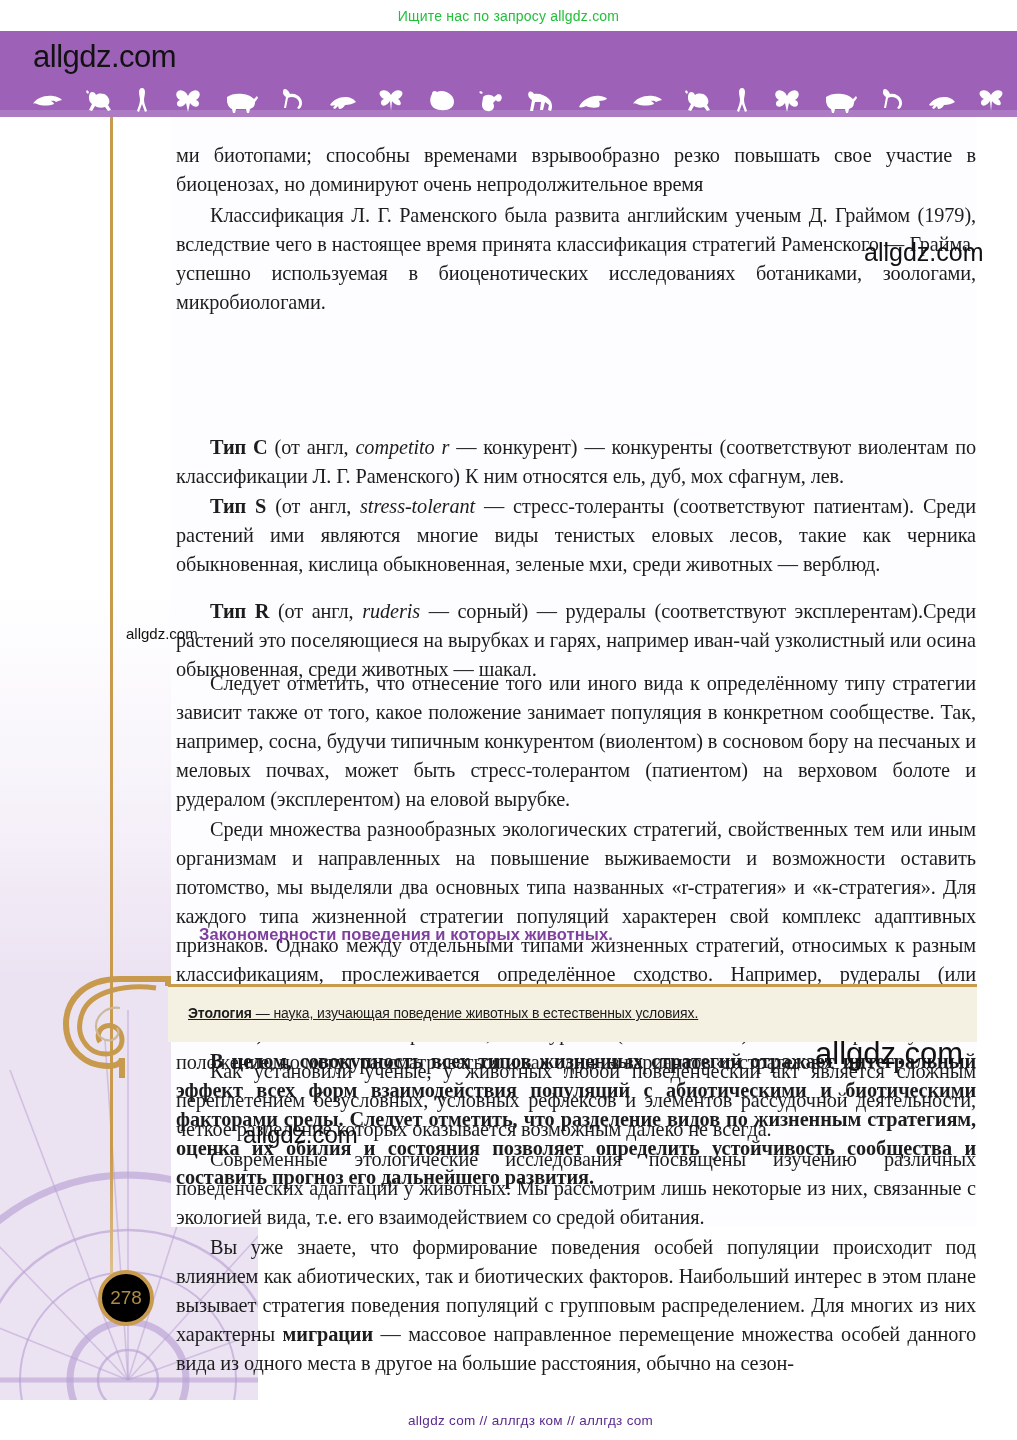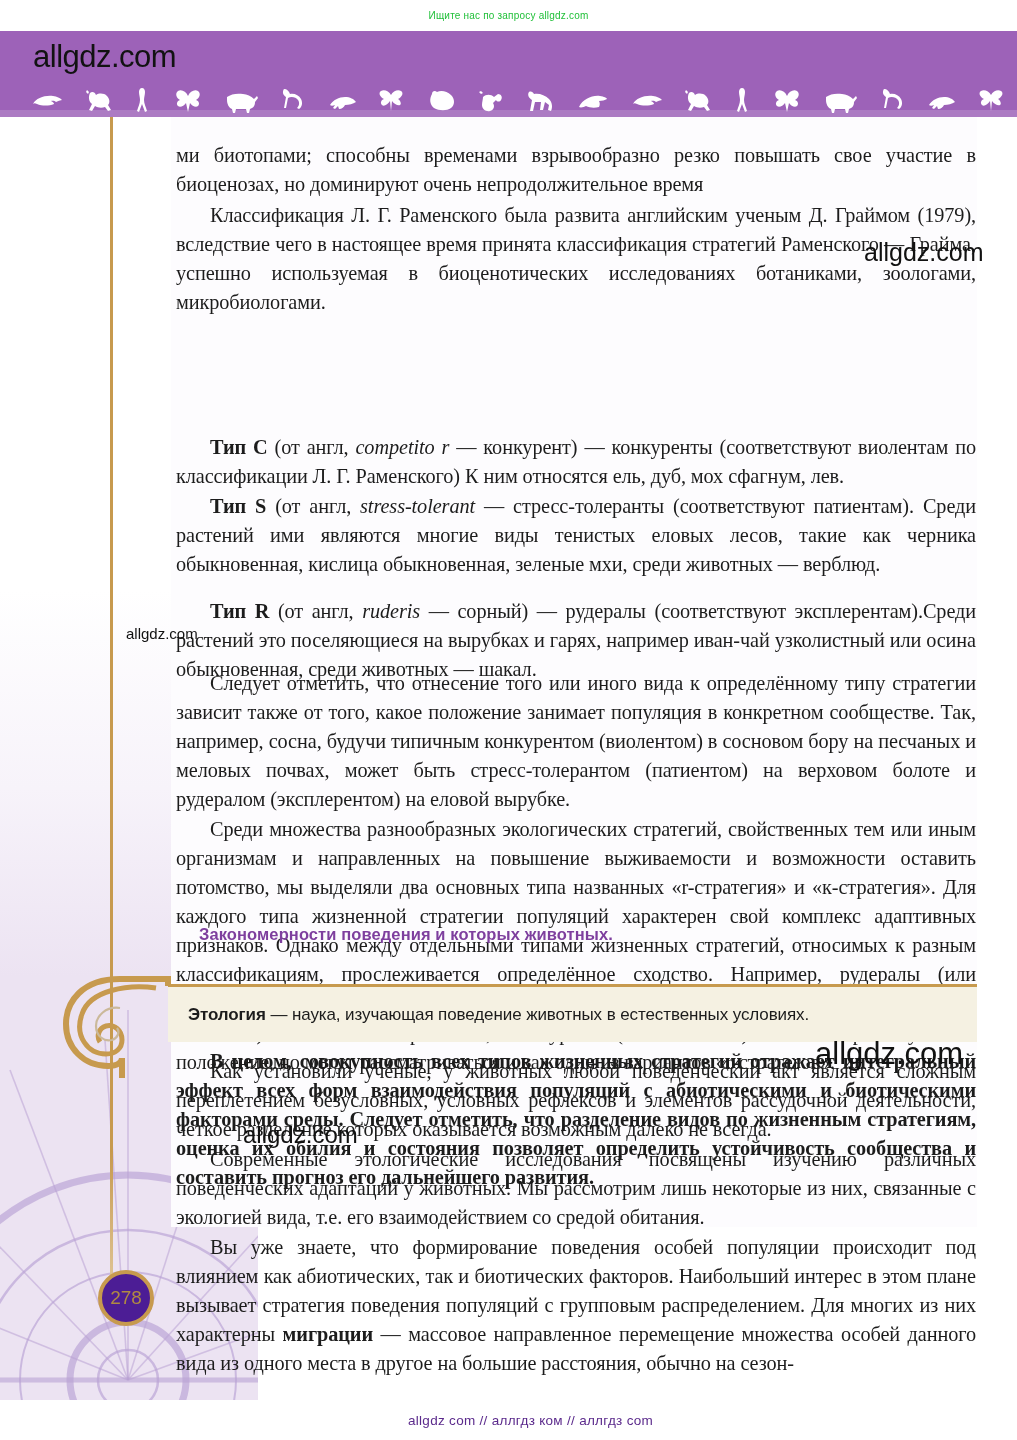--- a/index.html
+++ b/index.html
@@ -15,21 +15,21 @@
 
   
   .topbar {
     position: absolute; top: 0; left: 0;
     width: 1017px; height: 31px;
     background: #ffffff;
     display: flex; align-items: center; justify-content: center;
   }
   .topbar-text {
     font-family: "Liberation Sans", sans-serif;
-    font-size: 10px; color: #22c03a; letter-spacing: .2px;
+    font-size: 14px; color: #22c03a; letter-spacing: .2px;
   }
 
   
   .banner {
     position: absolute; top: 31px; left: 0;
     width: 1017px; height: 86px;
     background: #9d62b8;
     overflow: hidden;
   }
   .banner-logo {
@@ -116,30 +116,30 @@
   }
   .callout-box {
     position: absolute; left: 108px; top: 10px;
     width: 809px; height: 58px;
     background: #f5f1e2;
     border-top: 3px solid #c79a4e;
   }
   .callout-text {
     position: absolute; left: 20px; top: 18px;
     font-family: "Liberation Sans", sans-serif;
-    font-size: 17px; color: #1c1c1c; letter-spacing: -.1px;
+    font-size: 14px; color: #1c1c1c; letter-spacing: -.1px; text-decoration: underline;
   }
   .callout-text b { font-weight: bold; }
   .spiral { position: absolute; left: 0; top: 0; }
 
   
   .page-badge {
     position: absolute; left: 98px; top: 1153px;
     width: 56px; height: 56px; border-radius: 50%;
-    background: #4c1d95;
+    background: #000000;
     border: 4px solid #c79a4e;
     display: flex; align-items: center; justify-content: center;
     font-family: "Liberation Sans", sans-serif;
     font-size: 19px; color: #b08a42; font-weight: normal;
   }
 
   
   .wm {
     position: absolute;
     font-family: "Liberation Sans", sans-serif;

